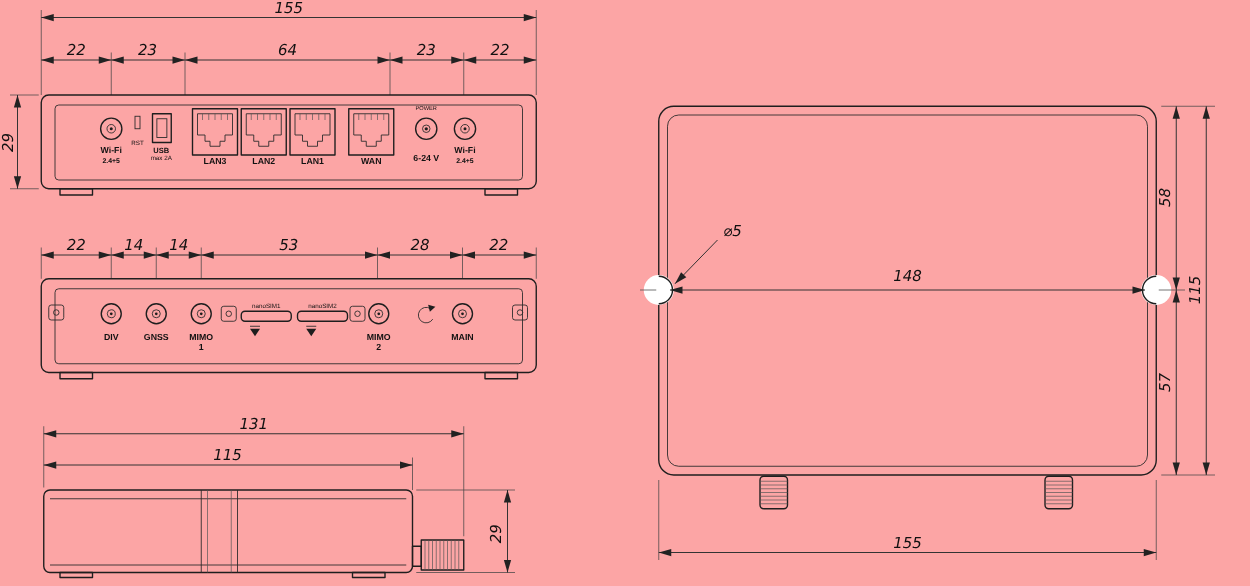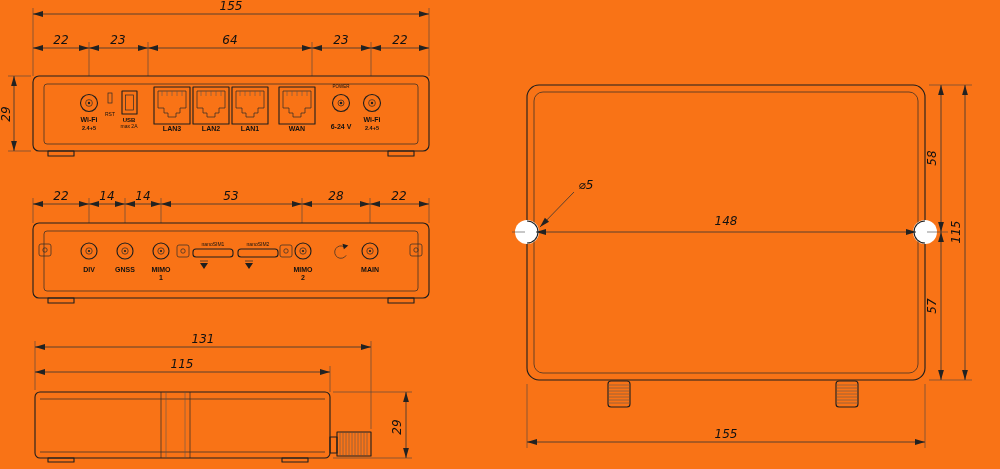--- a/index.html
+++ b/index.html
@@ -1,16 +1,16 @@
 <!DOCTYPE html>
 <html><head>
 <meta charset="utf-8">
 <style>
   html,body{margin:0;padding:0;background:#ffffff}
-  .canvas{width:1000px;height:469px;background:#f97316;overflow:hidden}
+  .canvas{width:1000px;height:469px;background:#fca5a5;overflow:hidden}
   svg{display:block}
   .ln{stroke:#1e1e1e;stroke-width:1.1;fill:none;stroke-linejoin:round}
   .ln2{stroke:#2a2a2a;stroke-width:.7;fill:none}
   .hatch{stroke:#555;stroke-width:.55;fill:none}
   .xln{stroke:#454545;stroke-width:.6;fill:none}
   .dim{stroke:#333;stroke-width:.8;fill:none}
   .fillc{fill:#1e1e1e;stroke:none}
   text{fill:#111}
   .dimtxt{font:italic 12px "DejaVu Sans",sans-serif;text-anchor:middle}
   .lbl{font:bold 7px "Liberation Sans",sans-serif;text-anchor:middle}

